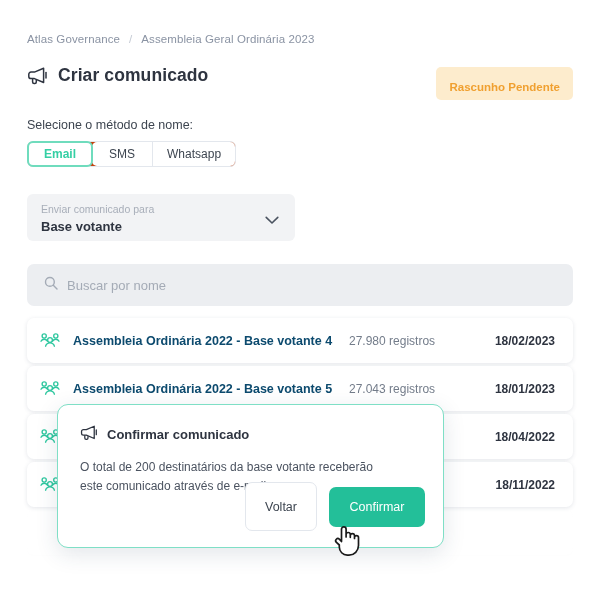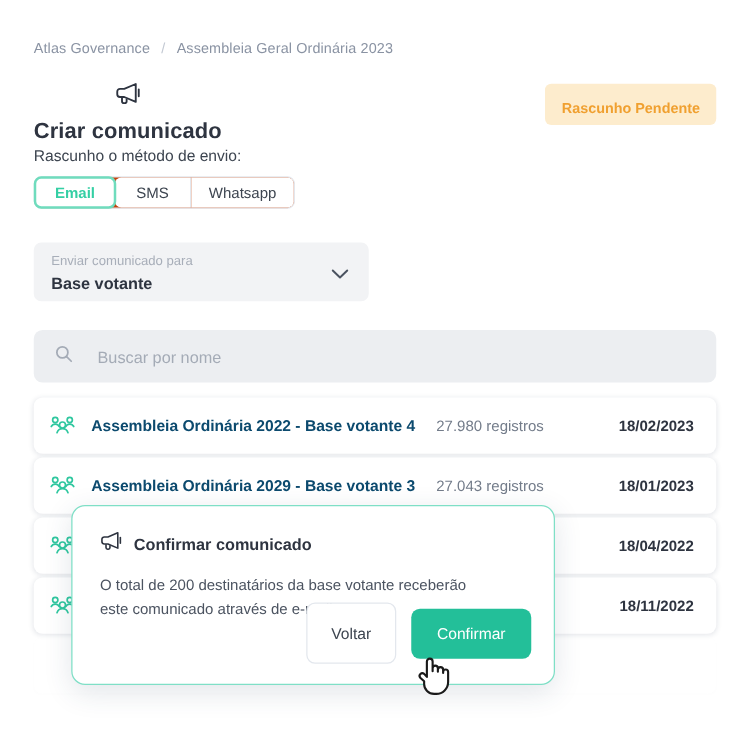--- a/index.html
+++ b/index.html
@@ -16,21 +16,21 @@
     position: absolute; left: 27px; top: 33px;
     display: flex; align-items: center; gap: 9px;
     font-size: 11.5px; color: #8a93a3; letter-spacing: .1px;
   }
   .breadcrumb .crumb { color: #8a93a3; }
   .breadcrumb .sep { color: #c3c9d3; }
 
   
   .title-row {
     position: absolute; left: 27px; top: 65px;
-    display: flex; align-items: center; gap: 10px; flex-direction: column;
+    display: flex; align-items: center; gap: 10px;
   }
   .title-row .page-title {
     font-size: 17.5px; font-weight: bold; color: #2e3440; letter-spacing: .1px;
   }
   .megaphone { display: block; }
 
   
   .status-badge {
     position: absolute; right: 27px; top: 67px;
     background: #fdeccd; color: #f0a030;
@@ -74,21 +74,21 @@
   }
   .select-field .sel-label { font-size: 10.5px; color: #a8aeb9; line-height: 14px; }
   .select-field .sel-value { font-size: 13px; font-weight: bold; color: #2e3440; line-height: 18px; margin-top: 2px; }
   .chev { position: absolute; right: 16px; top: 17px; }
 
   
   .search-box {
     position: absolute; left: 27px; top: 264px;
     width: 546px; height: 42px;
     background: #eceef1; border-radius: 7px;
-    display: flex; align-items: center; gap: 20px;
+    display: flex; align-items: center; gap: 9px;
     padding: 0 17px; cursor: text;
   }
   .search-placeholder { font-size: 13px; color: #a4abb6; }
 
   
   .list { position: absolute; left: 27px; top: 318px; width: 546px; }
   .row {
     position: relative;
     height: 45px; background: #fff;
     border-radius: 7px;
@@ -162,21 +162,21 @@
         <path d="M16.6 2.2 L7.4 6.1 L4.0 6.1 A2.2 2.2 0 0 0 1.8 8.3 L1.8 10.4 A2.2 2.2 0 0 0 4.0 12.6 L7.4 12.6 L16.6 16.5 Z" stroke="#2e3440" stroke-width="1.5" stroke-linejoin="round" fill="none"></path>
         <path d="M5.6 12.8 L5.6 16.0 A1.5 1.5 0 0 0 7.1 17.5 L7.8 17.5 A1.5 1.5 0 0 0 9.3 16.0 L9.3 13.9" stroke="#2e3440" stroke-width="1.5" stroke-linejoin="round" fill="none"></path>
         <path d="M19.0 6.6 L19.0 12.0" stroke="#2e3440" stroke-width="1.5" stroke-linecap="round"></path>
       </svg>
     </span>
     <span class="page-title">Criar comunicado</span>
   </div>
 
   <div class="status-badge">Rascunho Pendente</div>
 
-  <div class="method-label">Rascunho o método de envio:</div>
+  <div class="method-label">Selecione o método de nome:</div>
 
   <div class="tabs">
     <div class="tab active">Email</div>
     <div class="tab">SMS</div>
     <div class="tab">Whatsapp</div>
   </div>
 
   <div class="select-field">
     <div class="sel-label">Enviar comunicado para</div>
     <div class="sel-value">Base votante</div>
@@ -219,21 +219,21 @@
       <span class="row-icon">
         <svg width="20" height="18" viewBox="0 0 20 18" fill="none">
           <circle cx="4.2" cy="4.0" r="2.1" stroke="#2fc79f" stroke-width="1.35"></circle>
           <circle cx="15.8" cy="4.0" r="2.1" stroke="#2fc79f" stroke-width="1.35"></circle>
           <circle cx="10.0" cy="8.0" r="2.4" stroke="#2fc79f" stroke-width="1.35"></circle>
           <path d="M1.0 9.2 A3.6 3.6 0 0 1 7.4 9.2" stroke="#2fc79f" stroke-width="1.35" stroke-linecap="round"></path>
           <path d="M12.6 9.2 A3.6 3.6 0 0 1 19.0 9.2" stroke="#2fc79f" stroke-width="1.35" stroke-linecap="round"></path>
           <path d="M5.6 14.2 A4.6 4.6 0 0 1 14.4 14.2" stroke="#2fc79f" stroke-width="1.35" stroke-linecap="round"></path>
         </svg>
       </span>
-      <span class="row-name">Assembleia Ordinária 2029 - Base votante 3</span>
+      <span class="row-name">Assembleia Ordinária 2022 - Base votante 5</span>
       <span class="row-count">27.043 registros</span>
       <span class="row-date">18/01/2023</span>
     </div>
 
     <div class="row">
       <span class="row-icon">
         <svg width="20" height="18" viewBox="0 0 20 18" fill="none">
           <circle cx="4.2" cy="4.0" r="2.1" stroke="#2fc79f" stroke-width="1.35"></circle>
           <circle cx="15.8" cy="4.0" r="2.1" stroke="#2fc79f" stroke-width="1.35"></circle>
           <circle cx="10.0" cy="8.0" r="2.4" stroke="#2fc79f" stroke-width="1.35"></circle>

